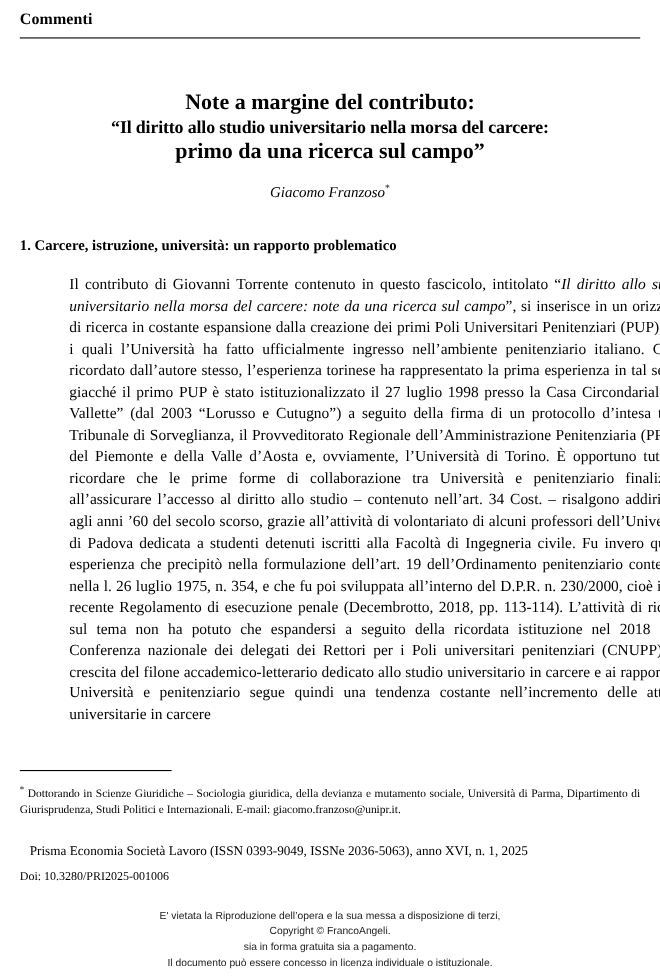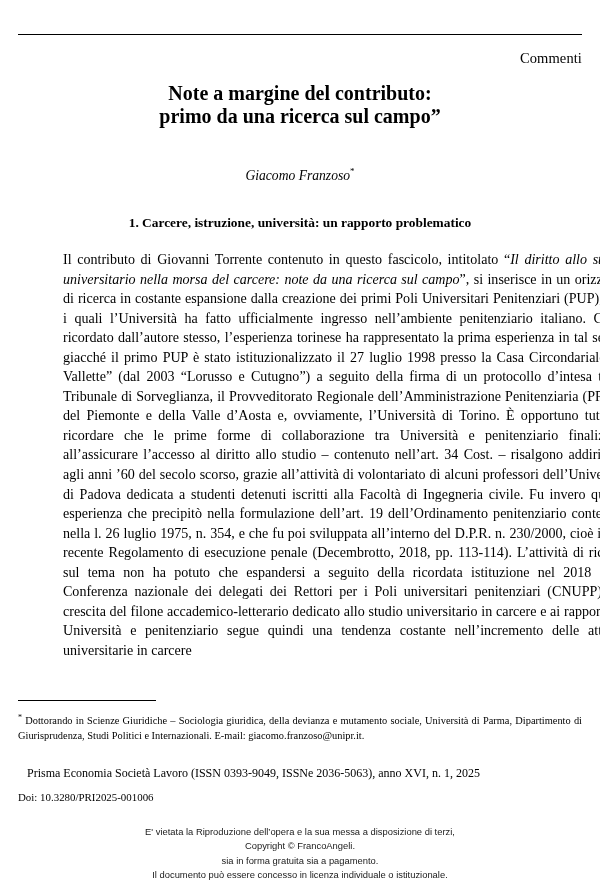--- a/index.html
+++ b/index.html
@@ -25,25 +25,24 @@
     height: 890px;
     box-sizing: border-box;
   }
 
   
   .running-head {
     position: absolute;
     left: 18px;
     top: 10px;
     width: 564px;
-    text-align: right;
-    font-weight: normal;
+    text-align: left;
+    font-weight: bold;
     font-size: 14.5px;
     letter-spacing: 0.1px;
-    margin-top: 40px;
   }
   .head-rule {
     position: absolute;
     left: 18px;
     top: 34px;
     width: 564px;
     height: 0;
     border-top: 1.4px solid #000;
   }
 
@@ -82,21 +81,21 @@
   }
 
   
   .section-heading {
     position: absolute;
     left: 18px;
     top: 215px;
     width: 564px;
     font-weight: bold;
     font-size: 13.4px;
-    text-align: center;
+    text-align: left;
   }
 
   
   .body-text {
     position: absolute;
     left: 18px;
     top: 250px;
     width: 564px;
     font-size: 14.05px;
     line-height: 19.55px;
@@ -162,20 +161,21 @@
 <body>
 
 <div class="page">
 
   <div class="running-head">Commenti</div>
 
   <div class="head-rule"></div>
 
   <div class="title-block">
     <div class="title-line">Note a margine del contributo:</div>
+    <div class="title-line wide">“Il diritto allo studio universitario nella morsa del carcere:</div>
     <div class="title-line">primo da una ricerca sul campo”</div>
   </div>
 
   <div class="author">
     <span>Giacomo Franzoso</span><sup>*</sup>
   </div>
 
   <div class="section-heading">1. Carcere, istruzione, università: un rapporto problematico</div>
 
   <div class="body-text"><span>Il contributo di Giovanni Torrente contenuto in questo fascicolo, intitolato “</span><i>Il diritto allo studio universitario nella morsa del carcere: note da una ricerca sul campo</i><span>”, si inserisce in un orizzonte di ricerca in costante espansione dalla creazione dei primi Poli Universitari Penitenziari (PUP), con i quali l’Università ha fatto ufficialmente ingresso nell’ambiente penitenziario italiano. Come ricordato dall’autore stesso, l’esperienza torinese ha rappresentato la prima esperienza in tal senso, giacché il primo PUP è stato istituzionalizzato il 27 luglio 1998 presso la Casa Circondariale “le Vallette” (dal 2003 “Lorusso e Cutugno”) a seguito della firma di un protocollo d’intesa tra il Tribunale di Sorveglianza, il Provveditorato Regionale dell’Amministrazione Penitenziaria (PRAP) del Piemonte e della Valle d’Aosta e, ovviamente, l’Università di Torino. È opportuno tuttavia ricordare che le prime forme di collaborazione tra Università e penitenziario finalizzate all’assicurare l’accesso al diritto allo studio – contenuto nell’art. 34 Cost. – risalgono addirittura agli anni ’60 del secolo scorso, grazie all’attività di volontariato di alcuni professori dell’Università di Padova dedicata a studenti detenuti iscritti alla Facoltà di Ingegneria civile. Fu invero questa esperienza che precipitò nella formulazione dell’art. 19 dell’Ordinamento penitenziario contenuto nella l. 26 luglio 1975, n. 354, e che fu poi sviluppata all’interno del D.P.R. n. 230/2000, cioè il più recente Regolamento di esecuzione penale (Decembrotto, 2018, pp. 113-114). L’attività di ricerca sul tema non ha potuto che espandersi a seguito della ricordata istituzione nel 2018 della Conferenza nazionale dei delegati dei Rettori per i Poli universitari penitenziari (CNUPP). La crescita del filone accademico-letterario dedicato allo studio universitario in carcere e ai rapporti tra Università e penitenziario segue quindi una tendenza costante nell’incremento delle attività universitarie in carcere</span></div>

